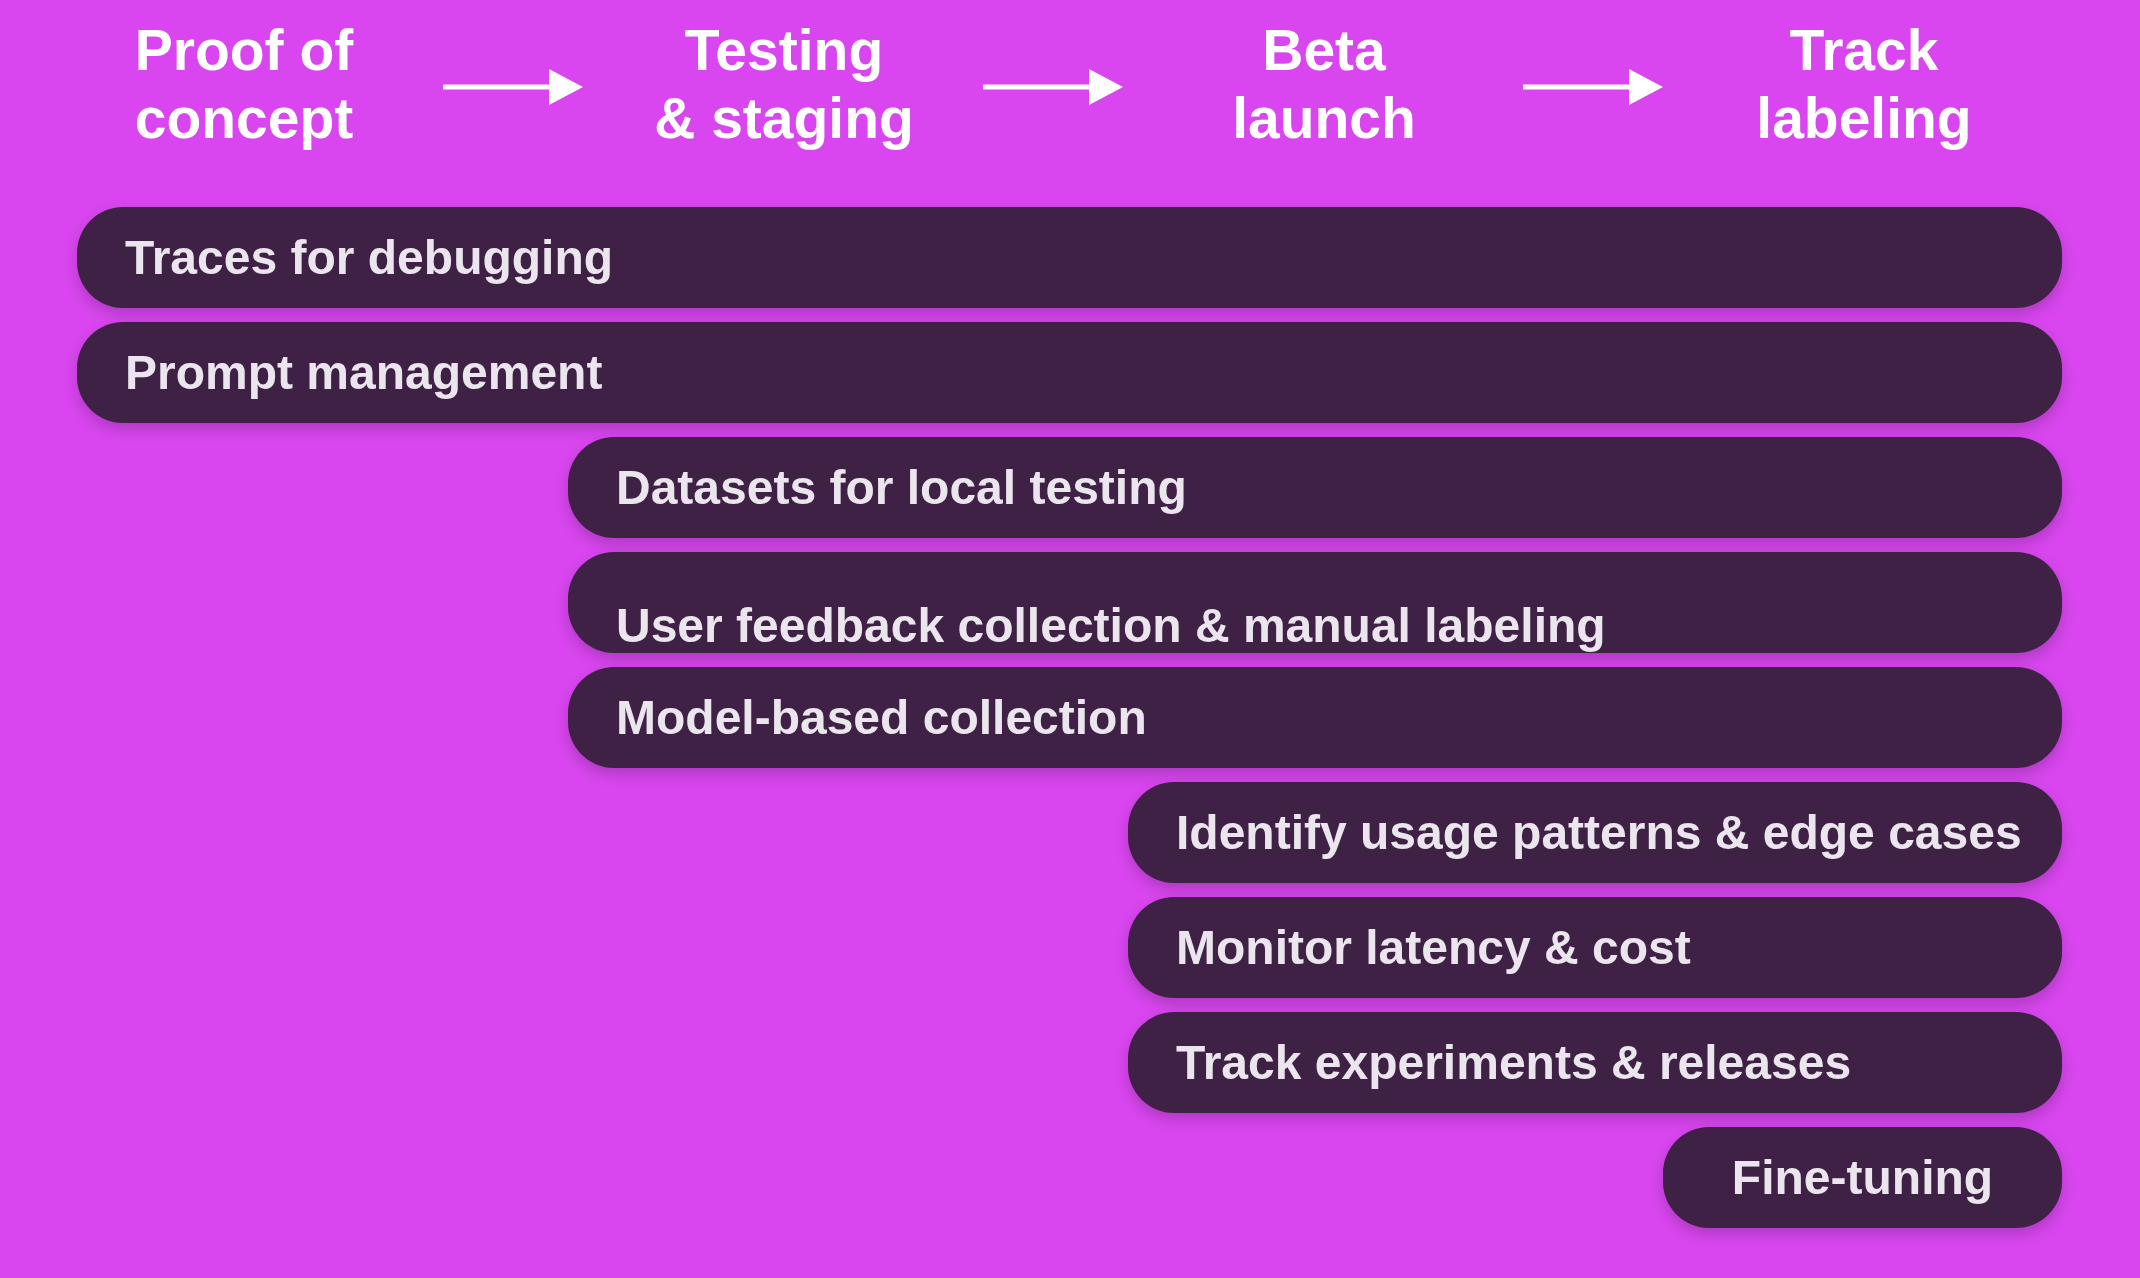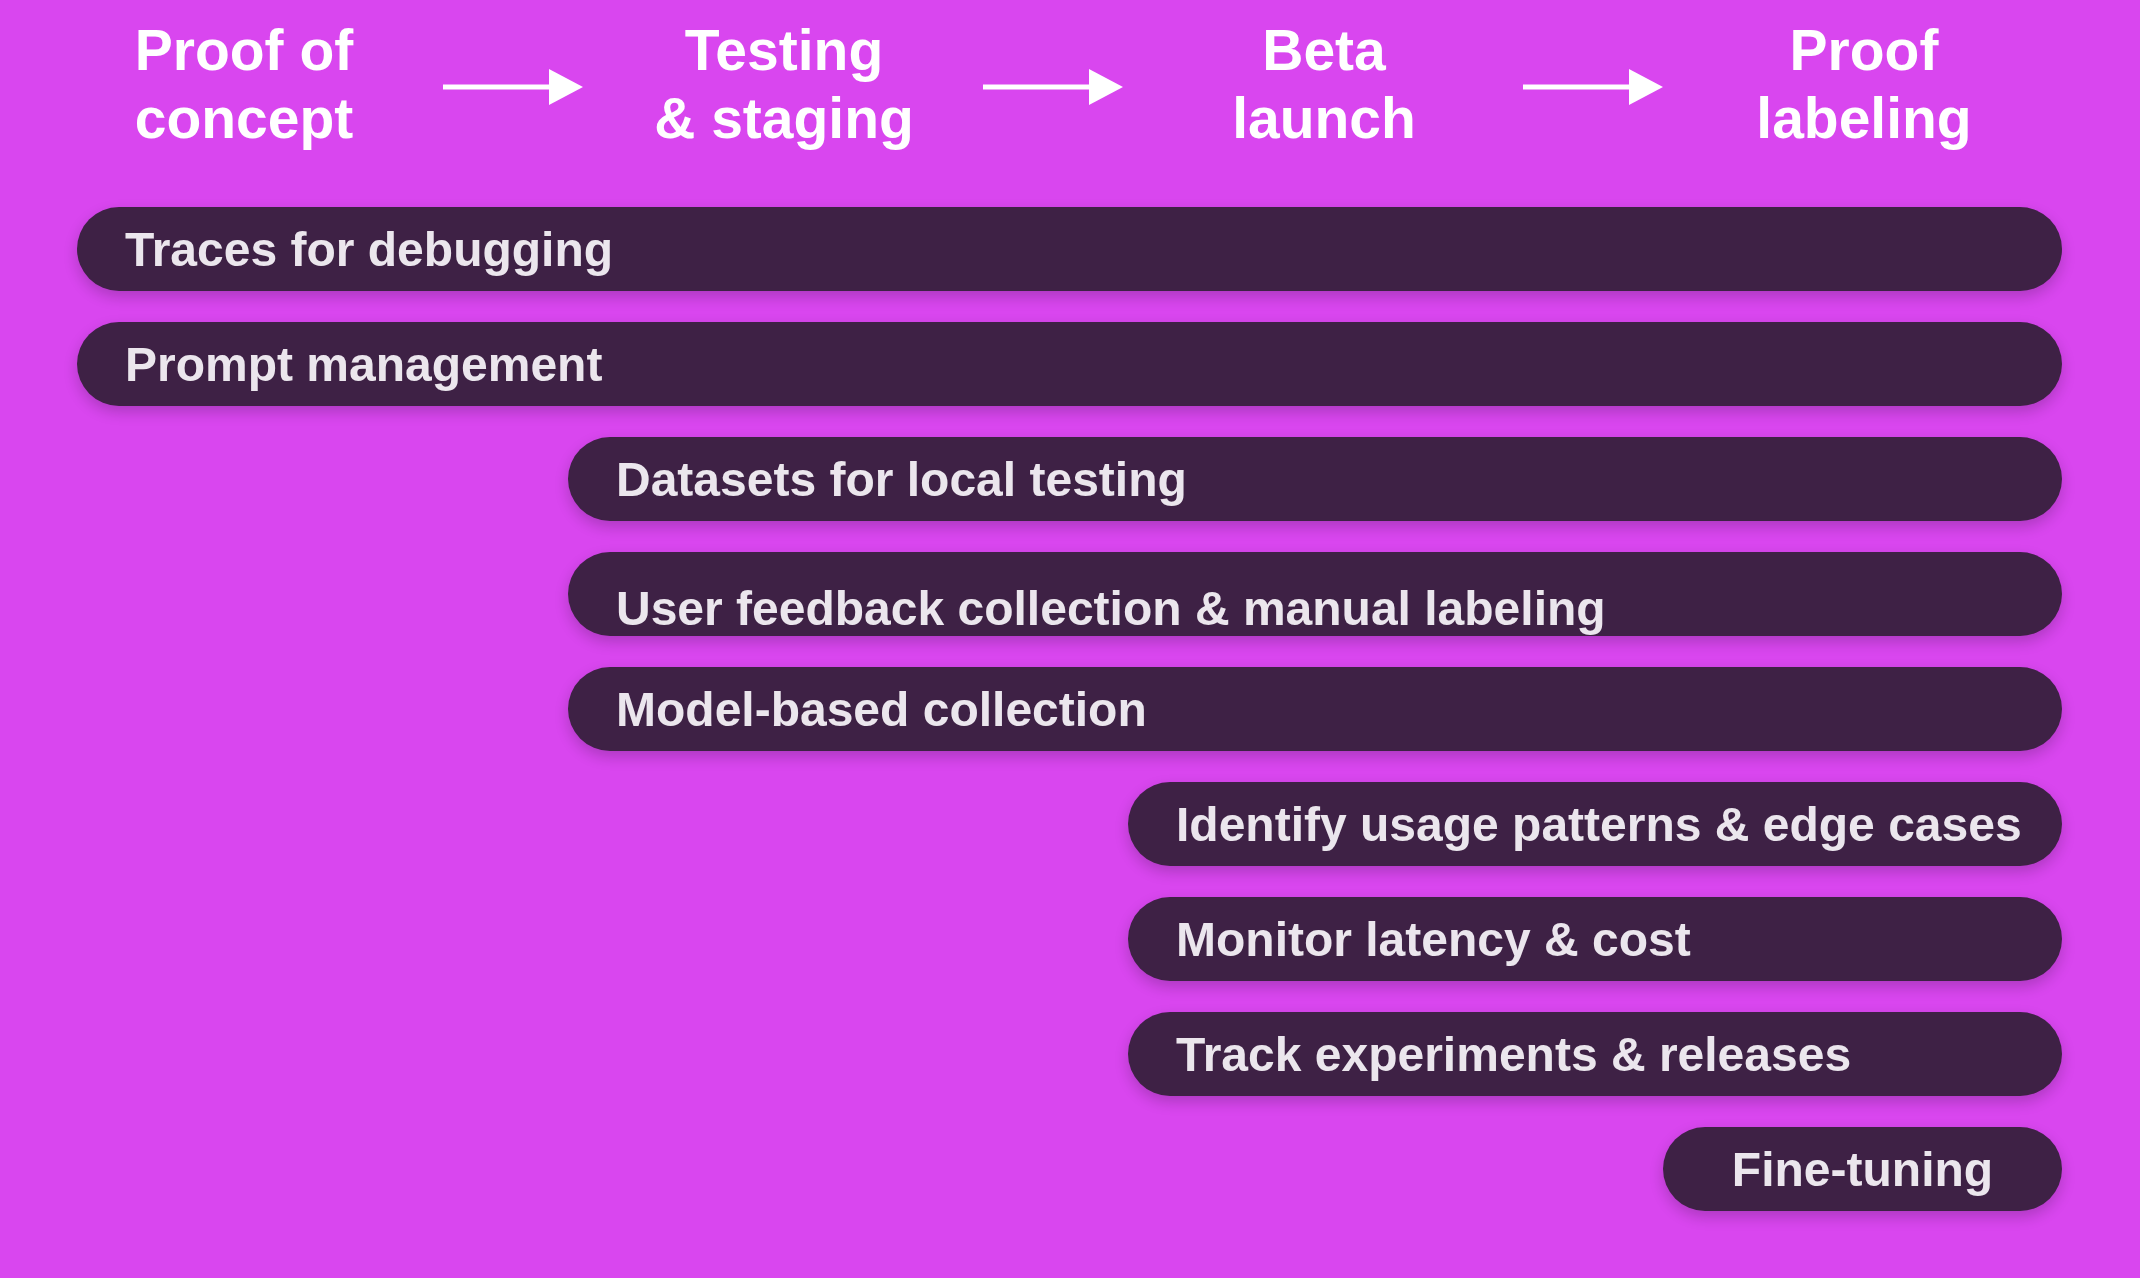--- a/index.html
+++ b/index.html
@@ -23,21 +23,21 @@
   #stage2{left:784px;}
   #stage3{left:1324px;}
   #stage4{left:1864px;}
   
   .arrow{position:absolute;top:65px;width:140px;height:44px;}
   #arrow1{left:443px;}
   #arrow2{left:983px;}
   #arrow3{left:1523px;}
   
   .bar{
-    position:absolute;height:84px;
+    position:absolute;height:101px;
     background:#3e2145;
     border-radius:46px;
     box-shadow:0 6px 14px rgba(24,12,30,.22);
     display:flex;align-items:center;
     color:#ebe6ed;font-size:48px;font-weight:700;
     padding:0;box-sizing:border-box;
     white-space:nowrap;
   }
   .bar .lbl{padding-left:48px;}
   .bar.centered{justify-content:center;}
@@ -63,21 +63,21 @@
   </div>
   <div class="stage" id="stage2">
     <span class="ln">Testing</span>
     <span class="ln">&amp; staging</span>
   </div>
   <div class="stage" id="stage3">
     <span class="ln">Beta</span>
     <span class="ln">launch</span>
   </div>
   <div class="stage" id="stage4">
-    <span class="ln">Proof</span>
+    <span class="ln">Track</span>
     <span class="ln">labeling</span>
   </div>
 
   <svg class="arrow" id="arrow1" viewBox="0 0 140 44">
     <line x1="0" y1="22" x2="110" y2="22" stroke="#ffffff" stroke-width="5"></line>
     <polygon points="106,4 140,22 106,40" fill="#ffffff"></polygon>
   </svg>
   <svg class="arrow" id="arrow2" viewBox="0 0 140 44">
     <line x1="0" y1="22" x2="110" y2="22" stroke="#ffffff" stroke-width="5"></line>
     <polygon points="106,4 140,22 106,40" fill="#ffffff"></polygon>

